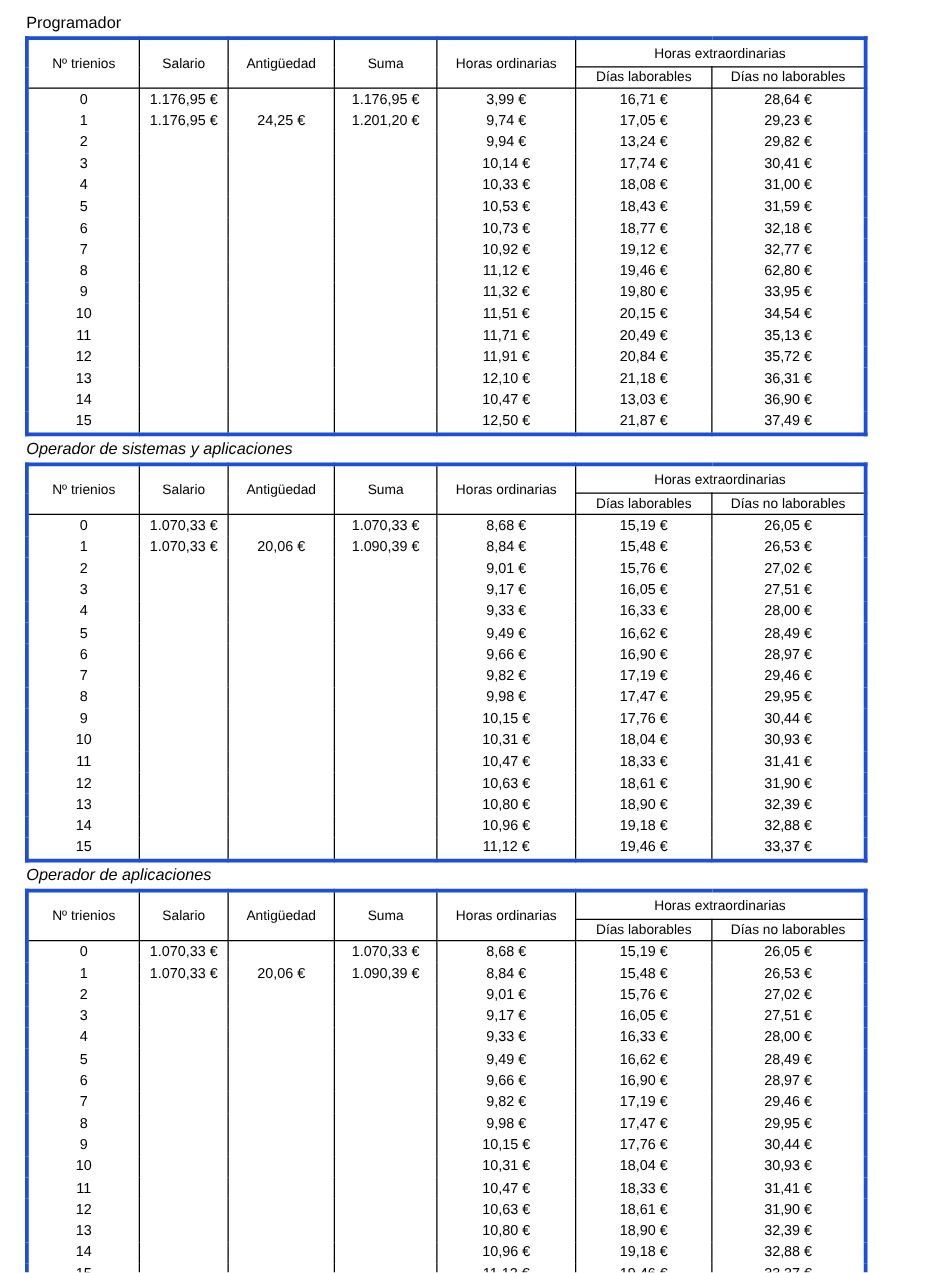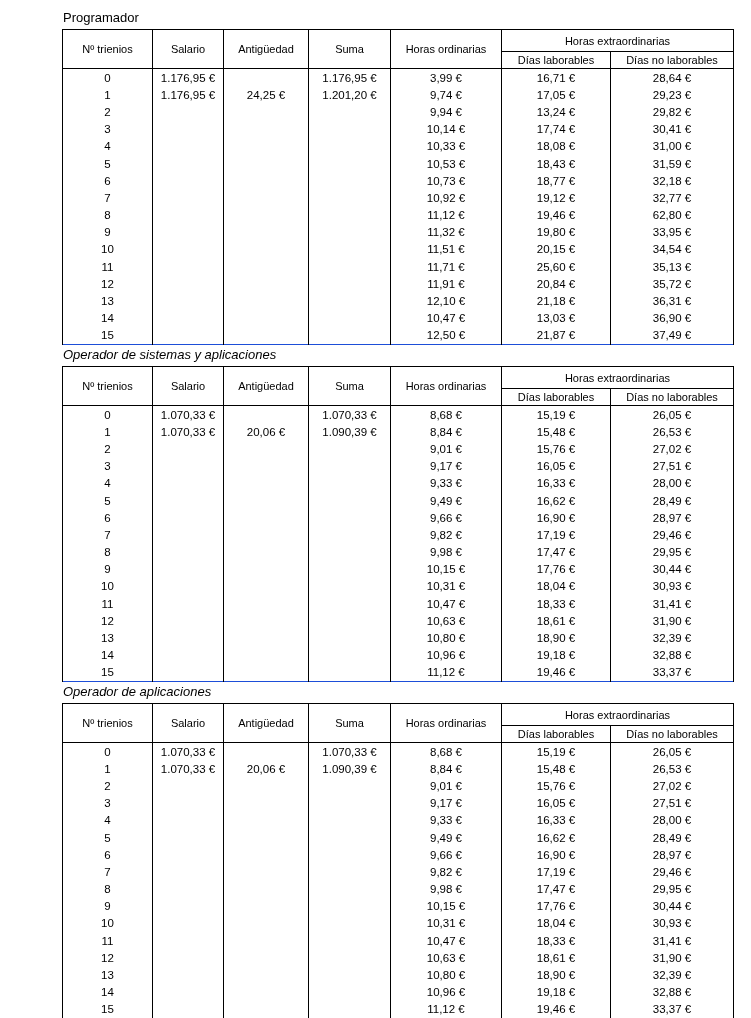--- a/index.html
+++ b/index.html
@@ -6,39 +6,39 @@
     margin: 0;
     padding: 0;
     background: #ffffff;
     color: #000000;
     font-family: "Liberation Sans", sans-serif;
   }
   .page {
     width: 751px;
     height: 1018px;
     box-sizing: border-box;
-    padding: 10px 35px 0 62px;
+    padding: 10px 35px 0 20px;
     background: #ffffff;
     overflow: hidden;
   }
   .table-title {
     font-size: 13px;
     line-height: 16px;
     margin: 0 0 3px 1px;
     white-space: nowrap;
   }
   .block + .block .table-title {
     margin-top: 2px;
     font-style: italic;
   }
   table.salary-table {
     border-collapse: collapse;
     table-layout: fixed;
     width: 671px;
-    border: 1px solid #1d4ed8;
+    border: 3px solid #1d4ed8;
   }
   table.salary-table th,
   table.salary-table td {
     border: 1px solid #000;
     font-weight: normal;
     text-align: center;
     vertical-align: middle;
     padding: 0;
     overflow: hidden;
     white-space: nowrap;
@@ -196,21 +196,21 @@
             <td>11,51 €</td>
             <td>20,15 €</td>
             <td>34,54 €</td>
           </tr>
           <tr>
             <td>11</td>
             <td></td>
             <td></td>
             <td></td>
             <td>11,71 €</td>
-            <td>25,60 €</td>
+            <td>20,49 €</td>
             <td>35,13 €</td>
           </tr>
           <tr>
             <td>12</td>
             <td></td>
             <td></td>
             <td></td>
             <td>11,91 €</td>
             <td>20,84 €</td>
             <td>35,72 €</td>

